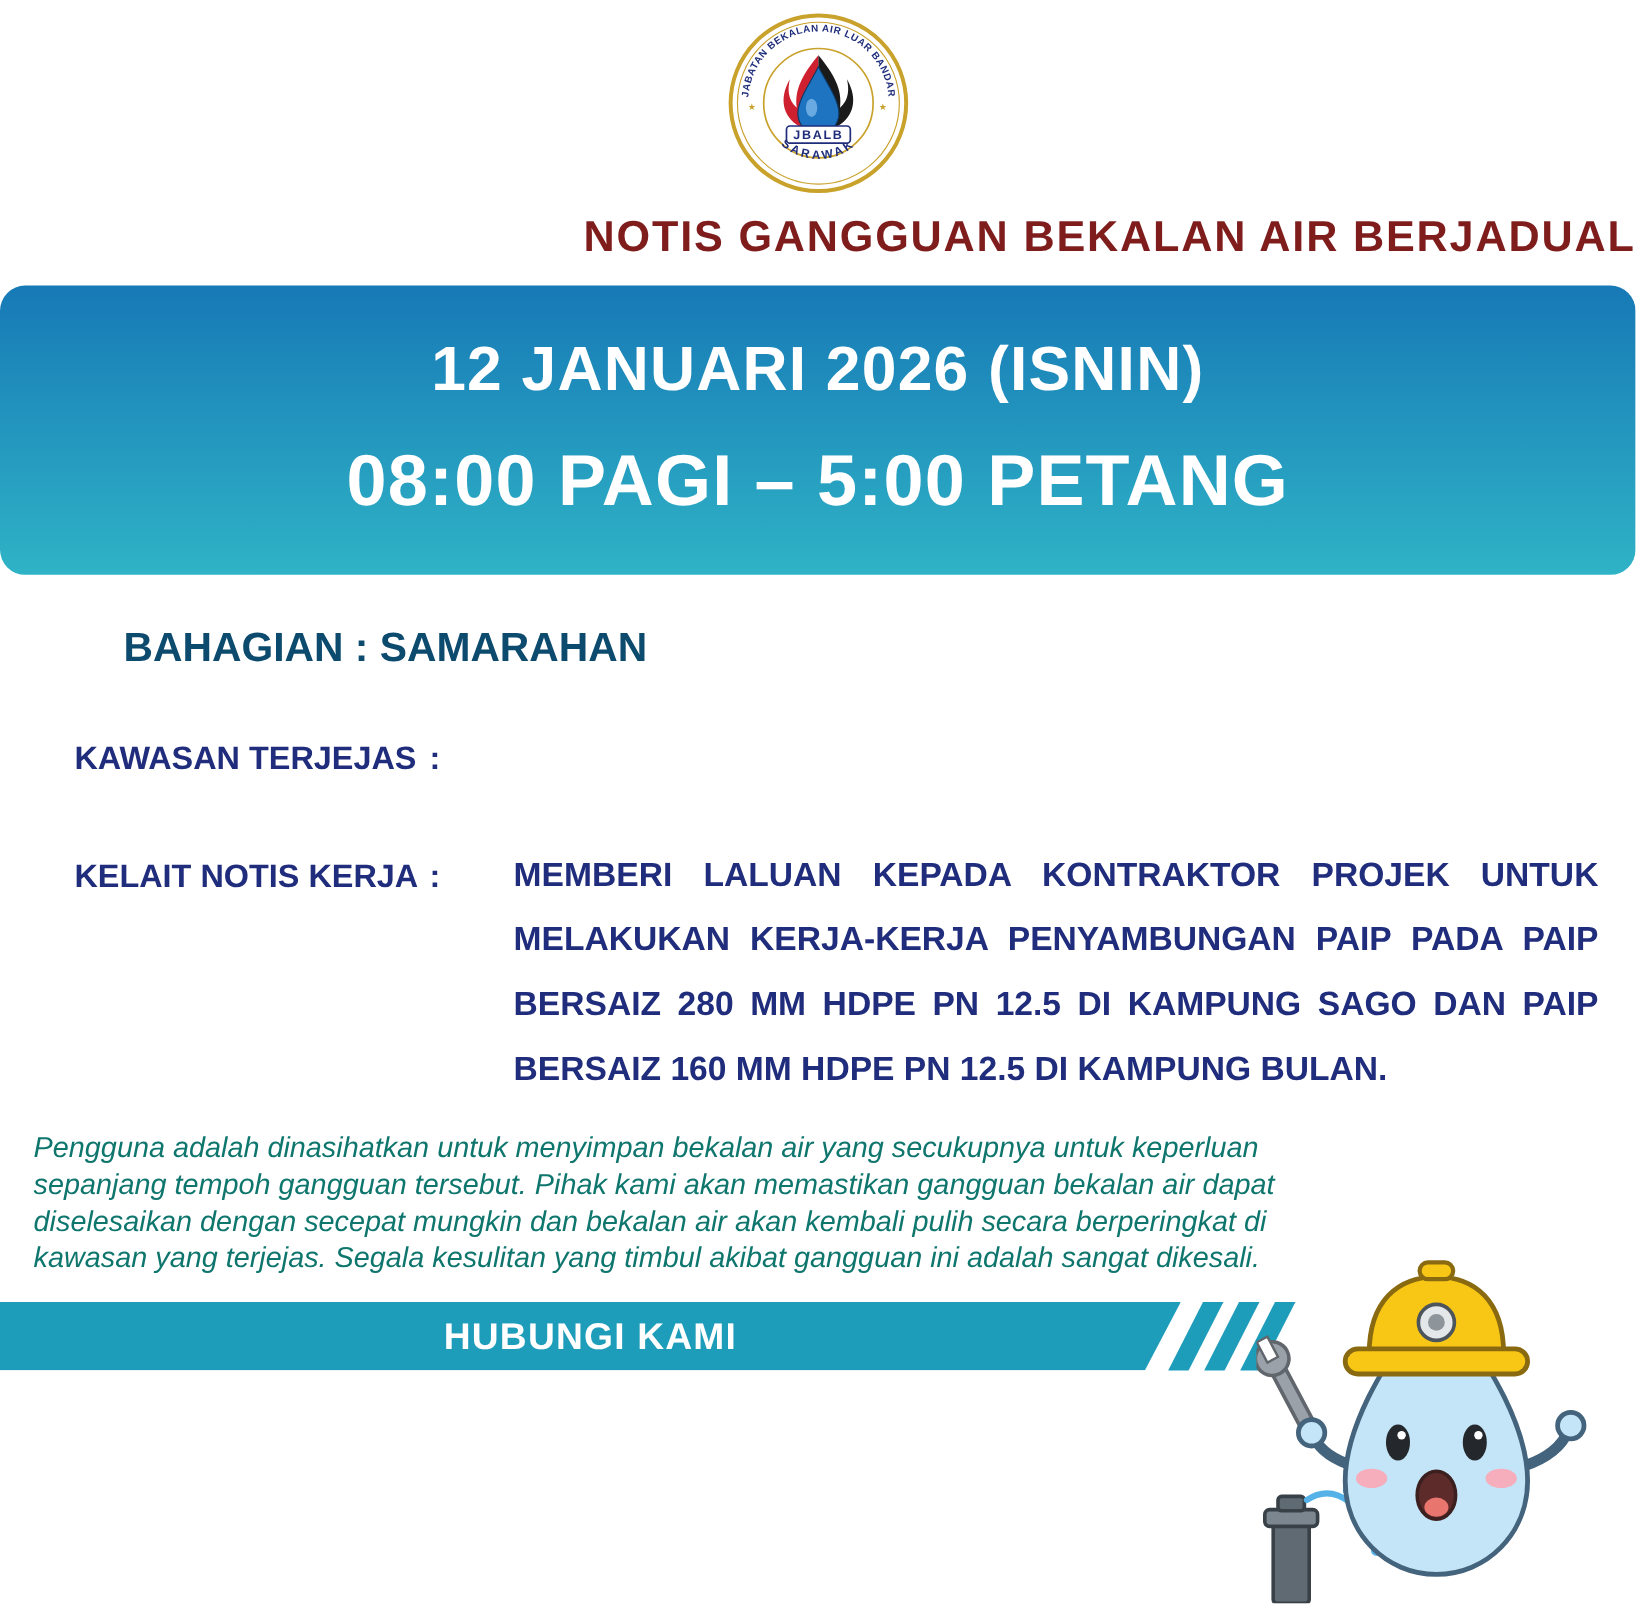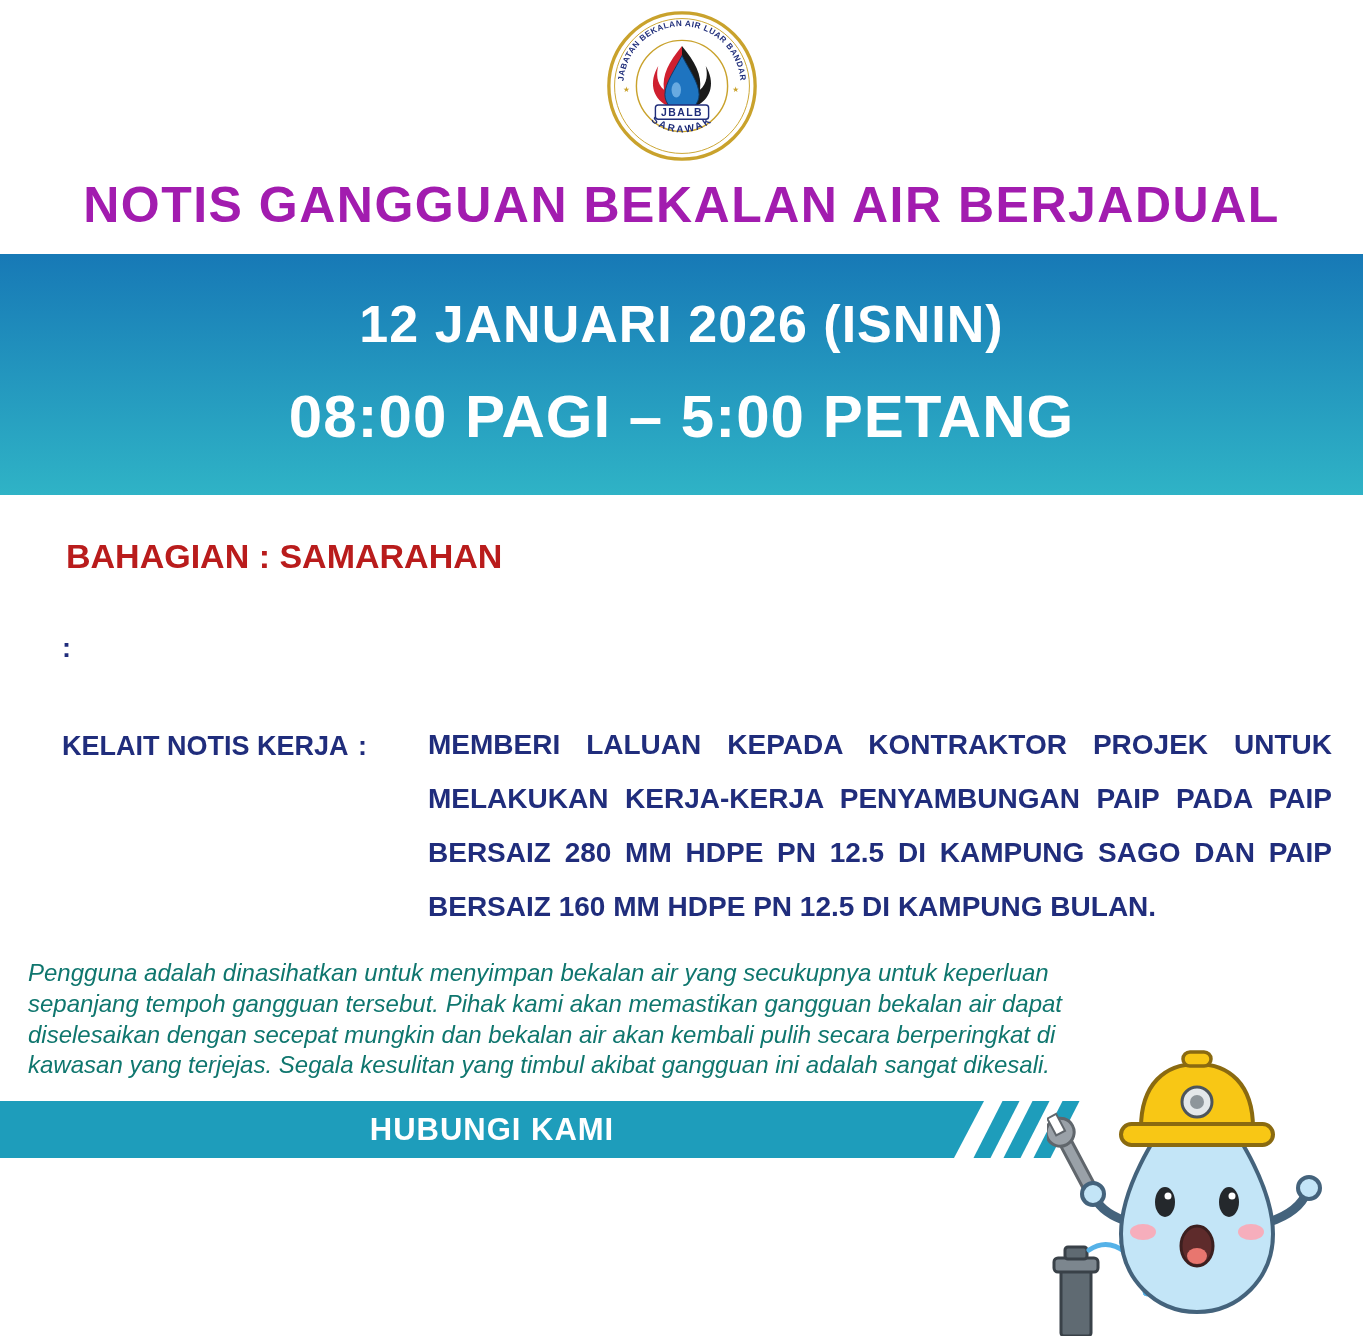--- a/index.html
+++ b/index.html
@@ -3,32 +3,32 @@
 <meta charset="utf-8">
 <style>
   html,body{margin:0;padding:0;}
   body{
     width:1363px;height:1340px;position:relative;overflow:hidden;
     background:#ffffff;font-family:"Liberation Sans",sans-serif;
   }
   .logo-wrap{display:flex;justify-content:center;padding-top:10px;}
   .logo{width:152px;height:152px;}
   .title{
-    text-align:center;color:#a21caf;font-size:50px;font-weight:800;
+    text-align:right;color:#7f1d1d;font-size:36px;font-weight:800;
     letter-spacing:1.5px;margin:14px 0 20px;
   }
   .schedule-banner{
     background:linear-gradient(180deg,#1779b6 0%,#2fb3c6 100%);
-    color:#ffffff;text-align:center;padding:40px 0 44px;
+    color:#ffffff;text-align:center;padding:40px 0 44px;border-radius:21px;
   }
   .schedule-date{font-size:52px;font-weight:800;letter-spacing:1px;}
   .schedule-time{font-size:60px;font-weight:800;letter-spacing:1px;margin-top:28px;}
   .region-row{
     display:flex;justify-content:space-between;
-    padding:42px 238px 0 66px;color:#b91c1c;font-weight:800;font-size:34px;
+    padding:42px 238px 0 103px;color:#0c4a6e;font-weight:800;font-size:34px;
   }
   .section{
     display:grid;grid-template-columns:296px 70px 1fr;
     padding:0 31px 0 62px;color:#202d7c;
   }
   .section.kawasan{margin-top:44px;}
   .section.huraian{margin-top:54px;}
   .section .label,.section .colon{font-size:27px;font-weight:800;padding-top:13px;}
   .section .text{
     font-size:28px;font-weight:700;text-align:justify;line-height:1.93;
@@ -87,20 +87,21 @@
   <div class="schedule-banner">
     <div class="schedule-date">12 JANUARI 2026 (ISNIN)</div>
     <div class="schedule-time">08:00 PAGI – 5:00 PETANG</div>
   </div>
 
   <div class="region-row">
     <div>BAHAGIAN : SAMARAHAN</div>
   </div>
 
   <div class="section kawasan">
+    <div class="label">KAWASAN TERJEJAS</div>
     <div class="colon">:</div>
   </div>
 
   <div class="section huraian">
     <div class="label">KELAIT NOTIS KERJA</div>
     <div class="colon">:</div>
     <div class="text">MEMBERI LALUAN KEPADA KONTRAKTOR PROJEK UNTUK MELAKUKAN KERJA-KERJA PENYAMBUNGAN PAIP PADA PAIP BERSAIZ 280 MM HDPE PN 12.5 DI KAMPUNG SAGO DAN PAIP BERSAIZ 160 MM HDPE PN 12.5 DI KAMPUNG BULAN.</div>
   </div>
 
   <p class="advisory">Pengguna adalah dinasihatkan untuk menyimpan bekalan air yang secukupnya untuk keperluan sepanjang tempoh gangguan tersebut. Pihak kami akan memastikan gangguan bekalan air dapat diselesaikan dengan secepat mungkin dan bekalan air akan kembali pulih secara berperingkat di kawasan yang terjejas. Segala kesulitan yang timbul akibat gangguan ini adalah sangat dikesali.</p>

